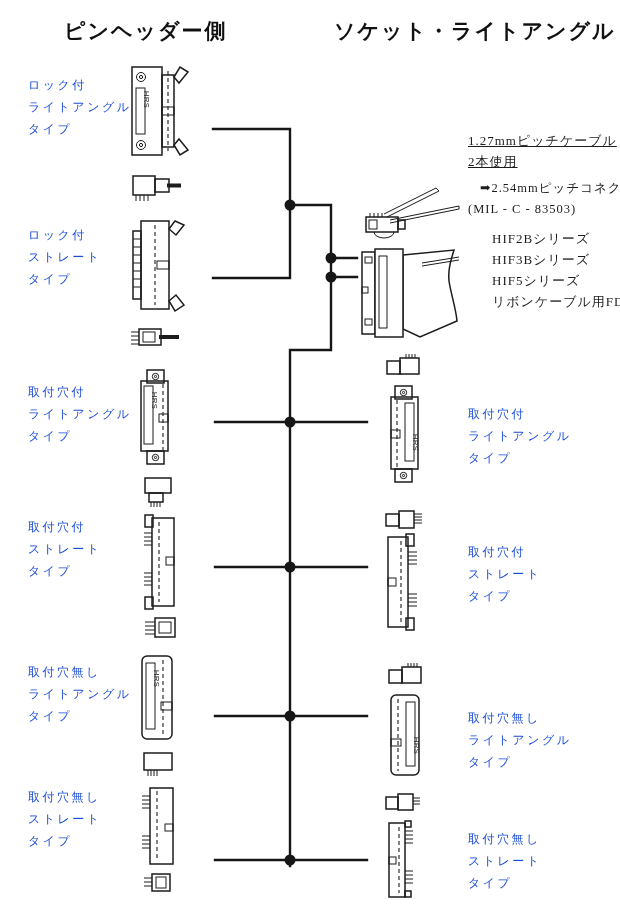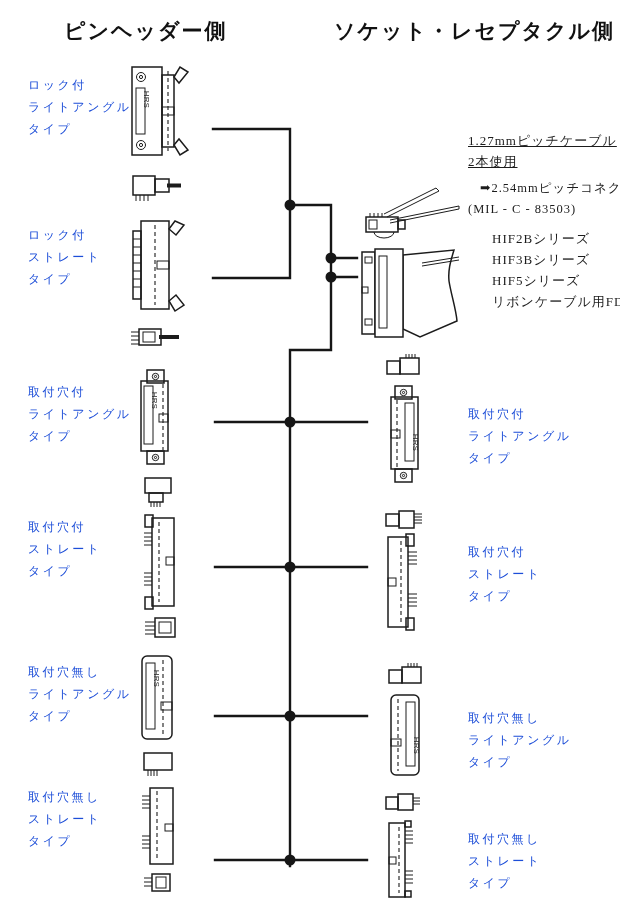--- a/index.html
+++ b/index.html
@@ -24,21 +24,21 @@
   .thin{stroke:#1c1c1c;stroke-width:1px;fill:none;}
   .dash{stroke:#1c1c1c;stroke-width:1.1;fill:none;stroke-dasharray:4 3;}
   .hrs{font-family:"Liberation Sans",sans-serif;font-size:7.5px;fill:#1c1c1c;letter-spacing:.5px;}
 </style>
 </head>
 <body>
 
 <div class="canvas">
 
   <div class="hdr" style="left:64px;top:17px;">ピンヘッダー側</div>
-  <div class="hdr" style="left:334px;top:17px;">ソケット・レセプタクル側</div>
+  <div class="hdr" style="left:334px;top:17px;">ソケット・ライトアングル</div>
 
   <div class="jp-label" style="left:28px;top:74px;">
     <div>ロック付</div>
     <div>ライトアングル</div>
     <div>タイプ</div>
   </div>
   <div class="jp-label" style="left:28px;top:224px;">
     <div>ロック付</div>
     <div>ストレート</div>
     <div>タイプ</div>

